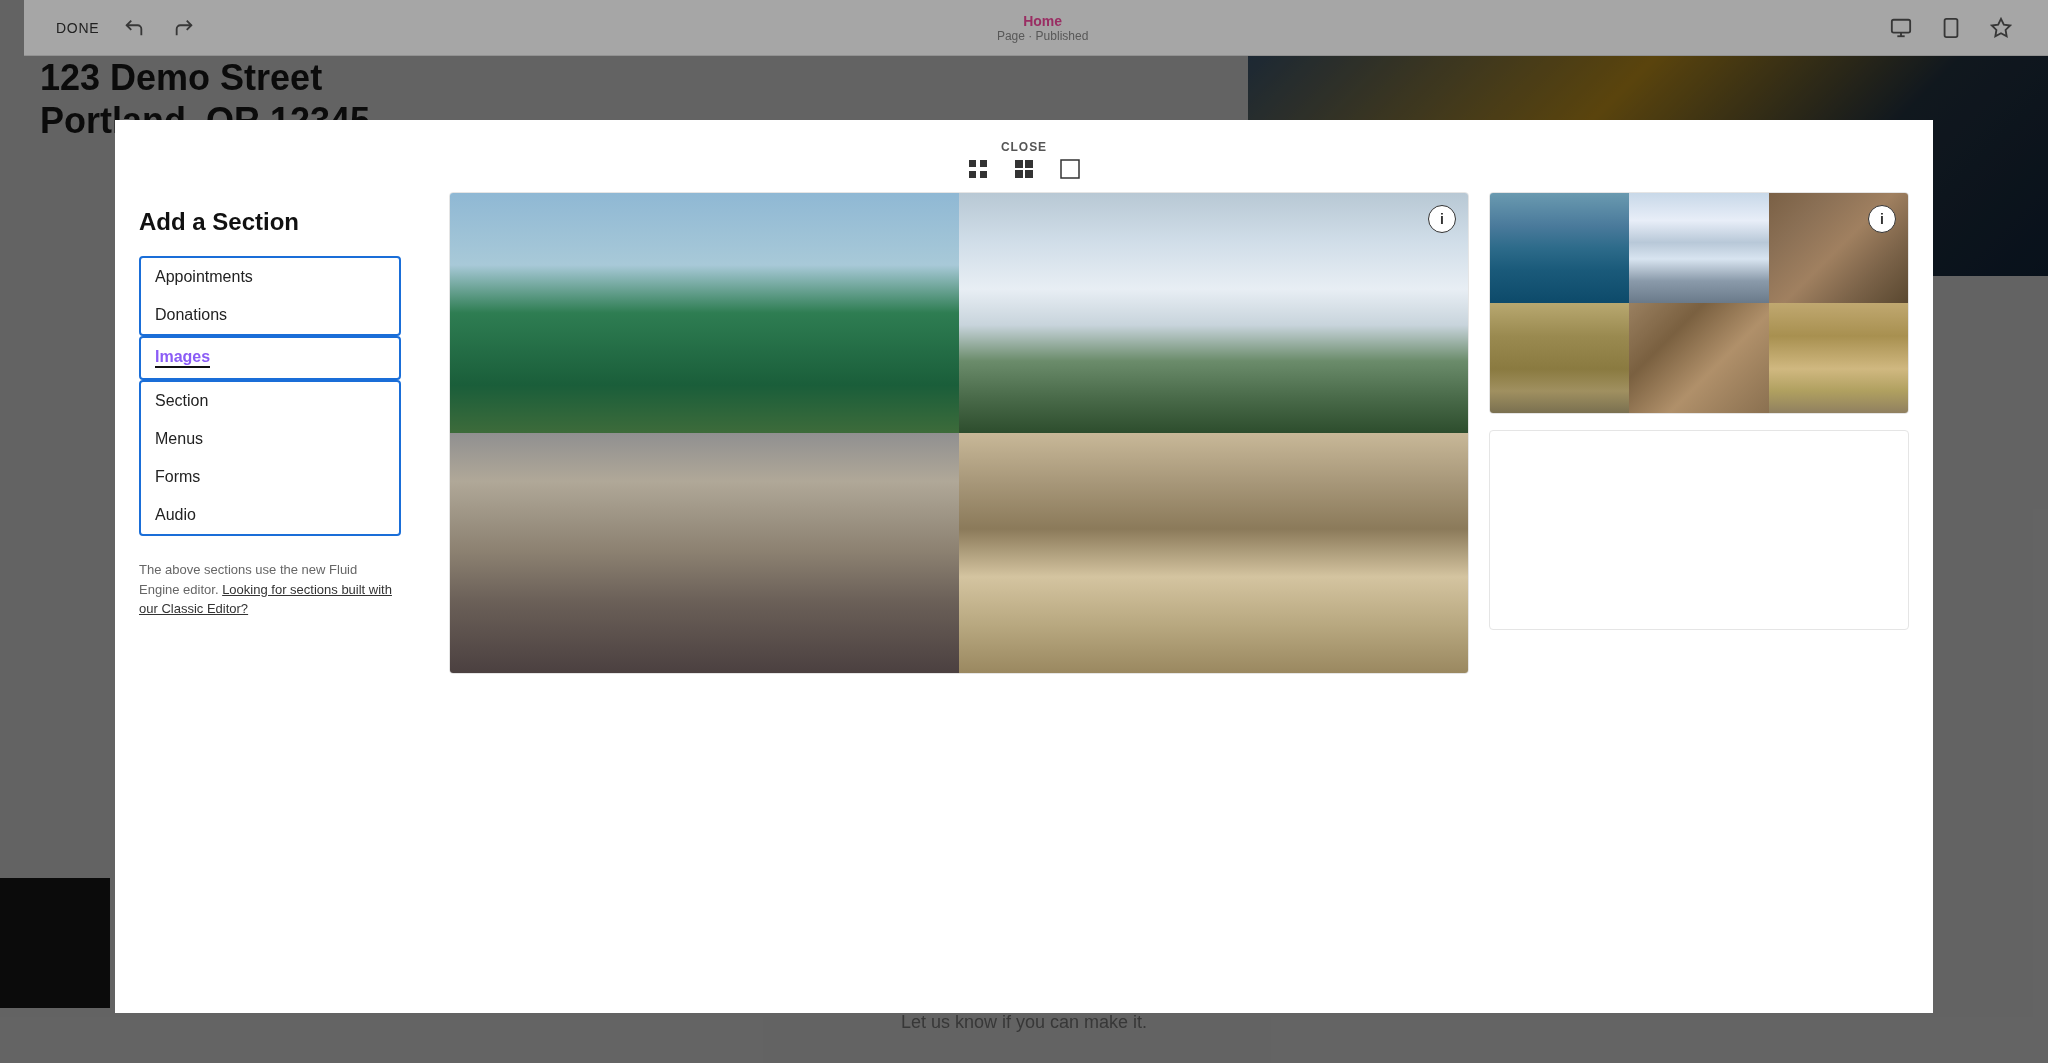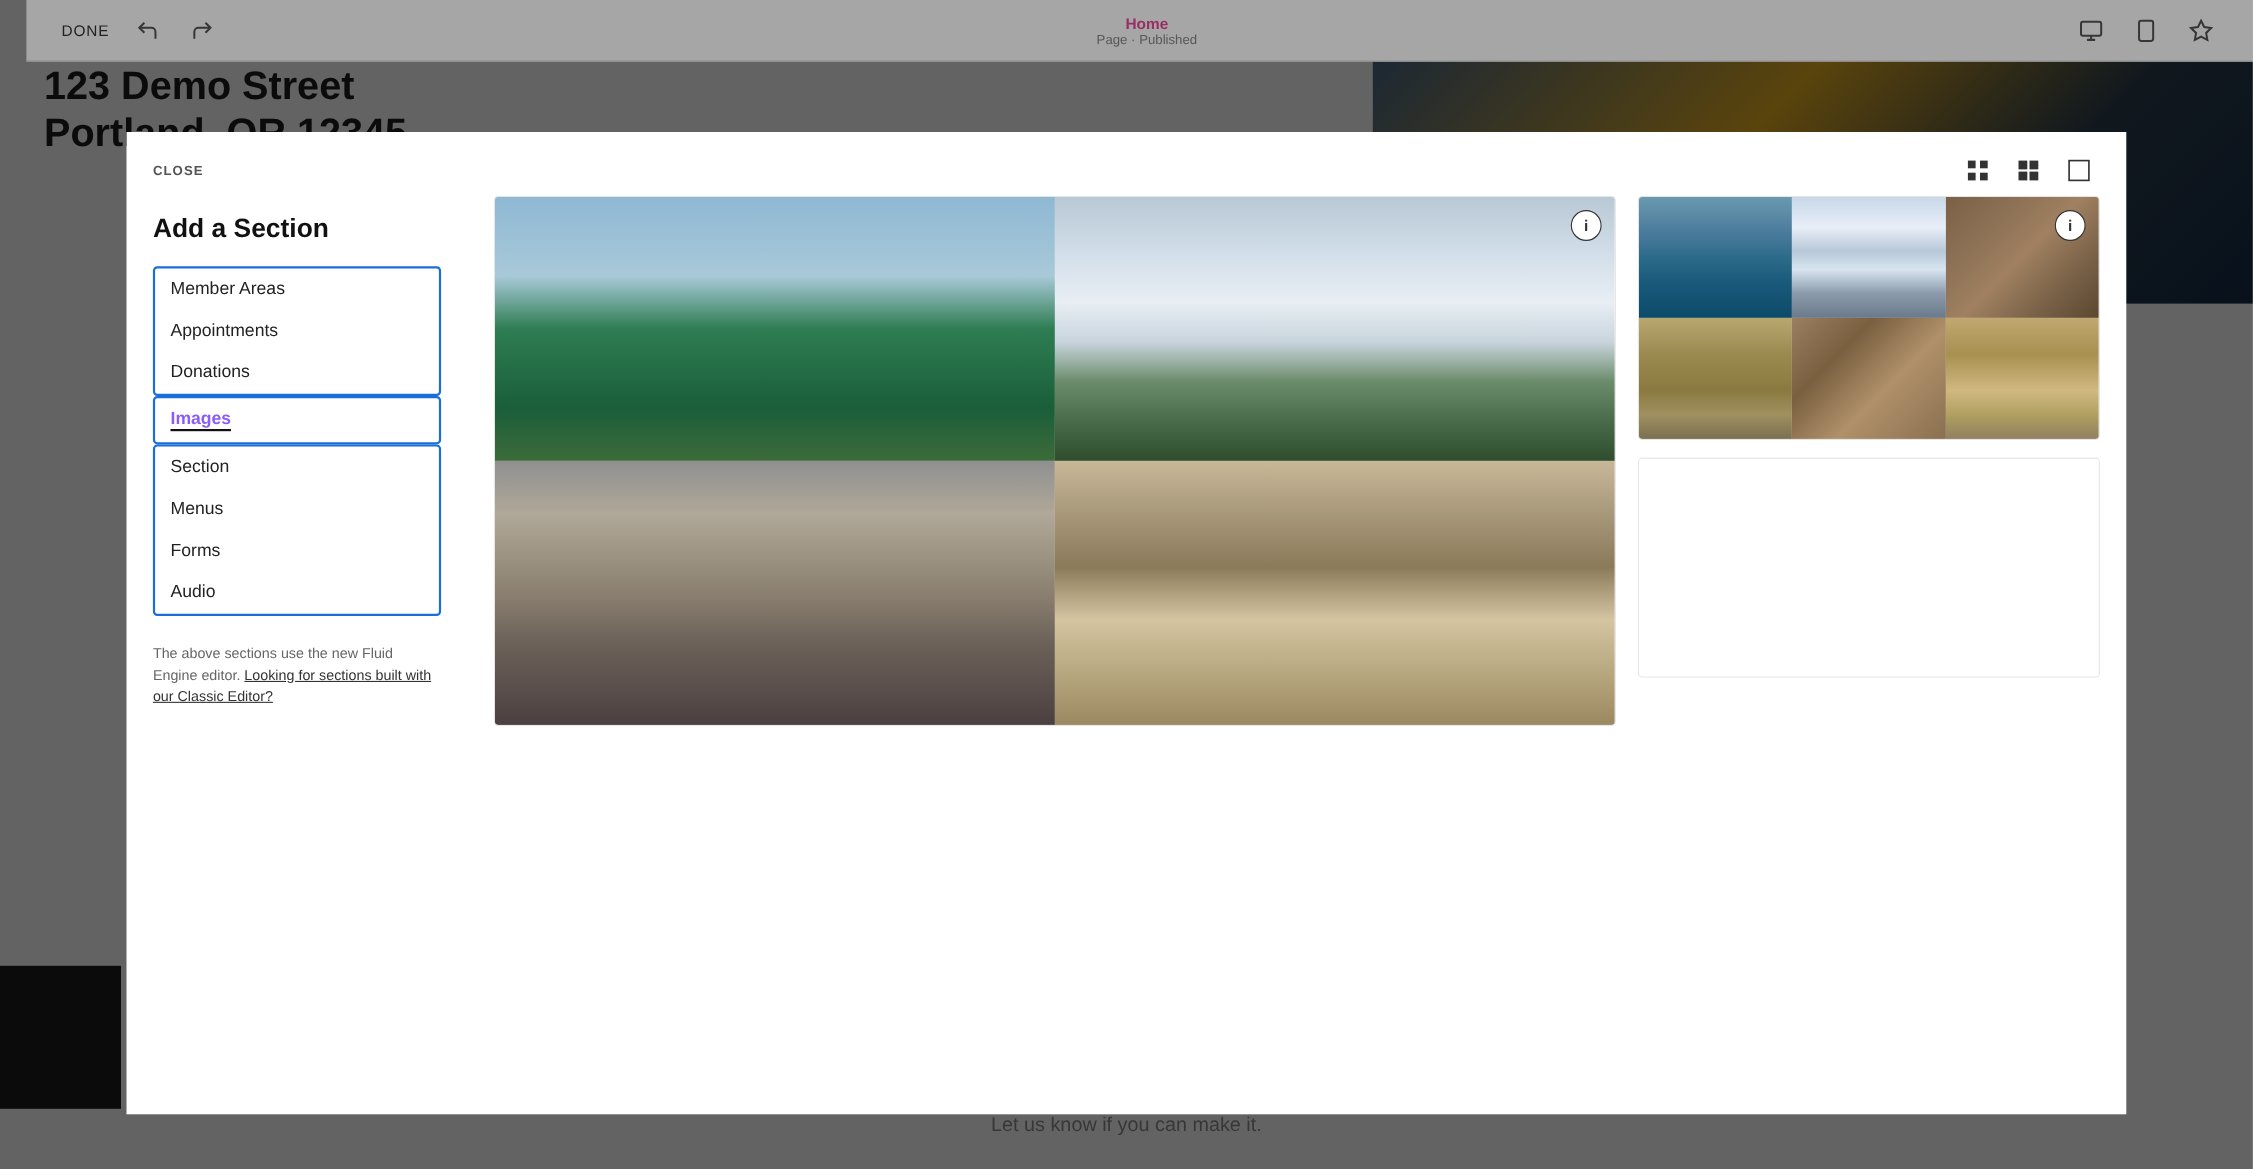--- a/index.html
+++ b/index.html
@@ -125,20 +125,21 @@
       overflow: hidden;
       position: relative;
     }
 
     
     .modal-close-bar {
       padding: 20px 24px 8px 24px;
       display: flex;
       justify-content: space-between;
       align-items: center;
+      flex-direction: column;
     }
     .close-label {
       font-size: 12px;
       font-weight: 600;
       letter-spacing: 0.08em;
       color: #555;
       cursor: pointer;
     }
 
     
@@ -447,21 +448,20 @@
     </div>
   </div>
 
   <div class="modal-inner">
 
     <div class="sidebar">
       <div class="sidebar-title">Add a Section</div>
 
       
       <div class="nav-group-outer">
-        <div class="nav-item">Member Areas</div>
         <div class="nav-item">Appointments</div>
         <div class="nav-item">Donations</div>
       </div>
 
       
       <div class="nav-item-images-wrapper">
         <div class="nav-item nav-item-images">
           <span class="nav-item-selected">Images</span>
         </div>
       </div>

